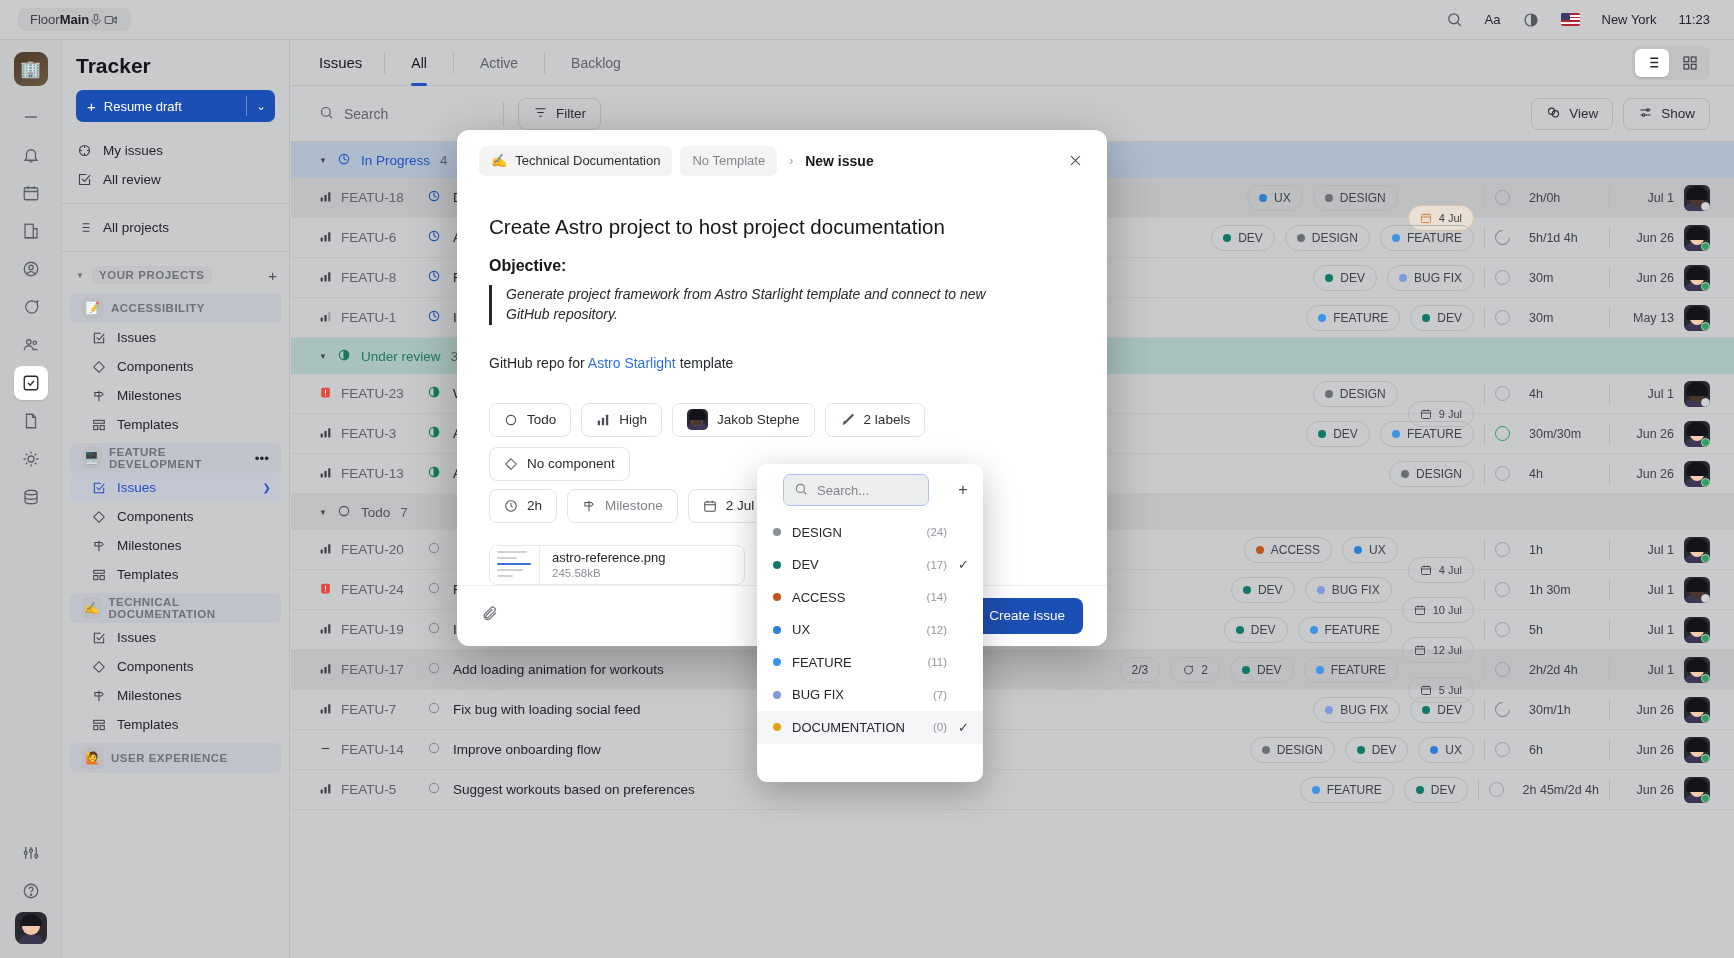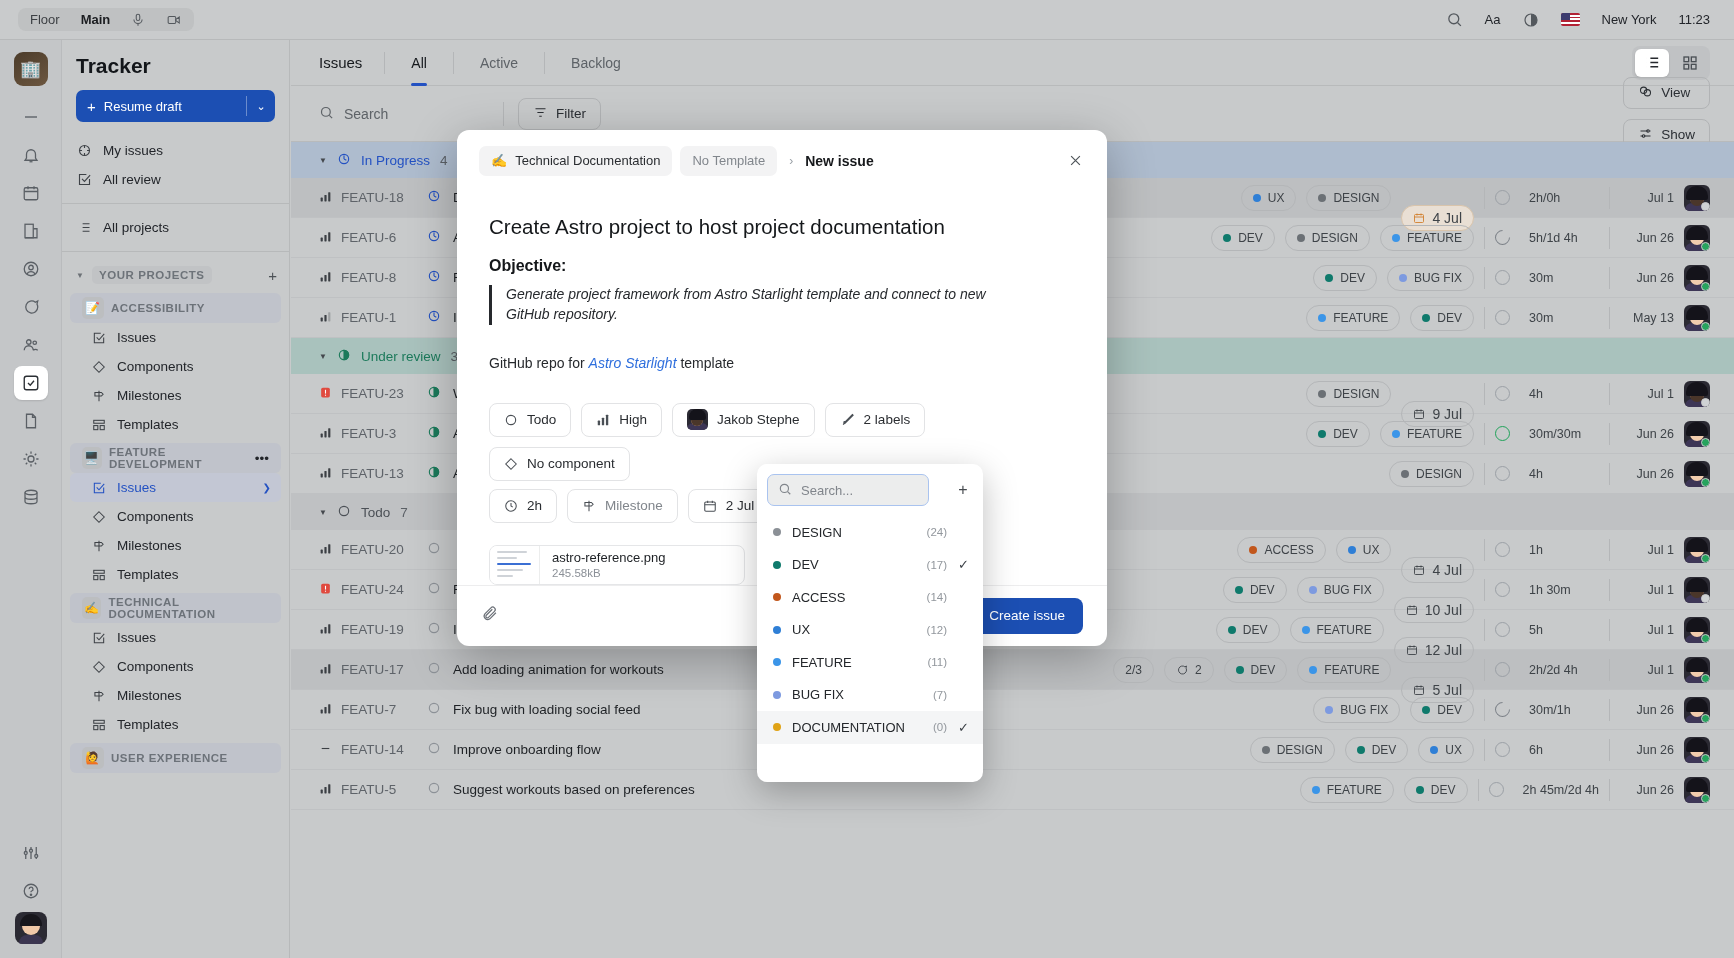--- a/index.html
+++ b/index.html
@@ -11,21 +11,21 @@
     -webkit-font-smoothing: antialiased;
   }
   
   .topbar {
     position: absolute; top: 0; left: 0; width: 1734px; height: 40px;
     background: #c9cbcc;
     display: flex; align-items: center;
     border-bottom: 1px solid #b7b9ba;
     z-index: 60;
   }
-  .tb-left { display: flex; align-items: center; gap: 21px;
+  .tb-left { display: flex; align-items: center; gap: 0;
     margin-left: 18px; padding: 4px 12px; border-radius: 8px; background: #bfc1c2; }
   .tb-floor { font-size: 13px; color: #3c3f43; }
   .tb-main { font-size: 13px; font-weight: bold; color: #1b1d20; }
   .tb-icon { display:inline-flex; align-items:center; justify-content:center; color:#53585d; }
   .tb-right { margin-left: auto; display: flex; align-items: center; gap: 22px; margin-right: 24px; }
   .tb-city { font-size: 13px; color: #22252a; }
   .tb-time { font-size: 13px; color: #22252a; }
   .flag { width: 19px; height: 13px; border-radius: 2px; overflow: hidden; position: relative;
      background: linear-gradient(#b22234 0 14%, #fff 14% 28%, #b22234 28% 42%, #fff 42% 56%, #b22234 56% 70%, #fff 70% 84%, #b22234 84% 100%); }
   .flag::after { content:''; position:absolute; left:0; top:0; width:9px; height:7px; background:#3c3b6e; }
@@ -109,21 +109,21 @@
      align-items:center; justify-content:center; color:#4a4f54; cursor:pointer; }
   .viewmode.active { background:#fff; box-shadow: 0 1px 2px rgba(0,0,0,.14); color:#26292e; }
 
   .filterbar { height: 56px; display: flex; align-items: center; border-bottom: 1px solid #b8babb; }
   .search-box { display: flex; align-items: center; gap: 10px; padding-left: 28px; width: 210px;
      color: #5d6267; font-size: 14px; cursor: text; }
   .fb-sep { width:1px; height: 24px; background:#b4b6b8; margin: 0 14px 0 2px; }
   .pill-btn { display: flex; align-items: center; gap: 8px; height: 32px; padding: 0 14px;
      border: 1px solid #b1b3b5; border-radius: 8px; font-size: 13.5px; color: #2b2f34;
      background: transparent; cursor: pointer; }
-  .fb-right { margin-left: auto; display: flex; gap: 10px; margin-right: 24px; flex-direction: column; }
+  .fb-right { margin-left: auto; display: flex; gap: 10px; margin-right: 24px; }
 
   
   .list { position: relative; height: 816px; overflow: hidden; }
   .grp { display: flex; align-items: center; height: 36px; padding-left: 28px; gap: 10px; font-size: 13.5px; }
   .grp.inprogress { background: #aebcce; color: #2351c2; }
   .grp.underreview { background: #a9c2bd; color: #1c7a5b; }
   .grp.todo { background: #bfc1c3; color: #4b5056; }
   .grp .caret { font-size: 8px; color: #44484d; }
   .grp .cnt { color: #5a5f65; }
   .row { display: flex; align-items: center; height: 40px; padding-left: 28px;
@@ -134,21 +134,21 @@
   .row .st { width: 26px; color: #2351c2; }
   .row.ur .st { color: #1c7a5b; }
   .row.todo-st .st { color: #8c9197; }
   .row .ttl { color: #1e2125; flex: 1; white-space: nowrap; overflow: hidden; }
   .row .ttl .sub { color: #7b8087; }
   .row-right { display: flex; align-items: center; gap: 10px; margin-right: 24px; }
   .lbl-chip { display: flex; align-items: center; gap: 7px; height: 26px; padding: 0 11px;
      border: 1px solid #b4b6b8; border-radius: 13px; font-size: 12px; color: #3e4348; }
   .dot { width: 8px; height: 8px; border-radius: 50%; display: inline-block; }
   .date-chip { display: flex; align-items: center; gap: 7px; height: 26px; padding: 0 11px;
-     border: 1px solid #b4b6b8; border-radius: 13px; font-size: 14px; color: #3e4348; margin-top: 40px; }
+     border: 1px solid #b4b6b8; border-radius: 13px; font-size: 11px; color: #3e4348; margin-top: 40px; }
   .date-chip.due { background: #e9dfd4; border-color: #d9c4ab; color: #3e4348; }
   .vsep { width: 1px; height: 22px; background: #b4b6b8; }
   .est { display:flex; align-items:center; gap: 19px; font-size: 12.5px; color: #3e4348;
      min-width: 104px; }
   .ring { width: 15px; height: 15px; border-radius: 50%; border: 1.6px solid #9ba0a6; }
   .ring.green { border-color: #21a35a; }
   .ring.half { border-color:#7d8289; border-right-color: transparent; transform: rotate(-45deg); }
   .mod { font-size: 12.5px; color: #3e4348; width: 54px; text-align: right; }
   .av { width: 26px; height: 26px; border-radius: 6px; overflow: hidden; position: relative;
      background: #2b2a33; }
@@ -172,21 +172,21 @@
   .crumb-sep { color: #9aa0a6; font-size: 12px; margin: 0 4px; }
   .crumb-cur { font-size: 14px; font-weight: bold; color: #16181b; }
   .md-close { margin-left: auto; width: 28px; height: 28px; display:flex; align-items:center;
      justify-content:center; color:#50555a; cursor:pointer; font-size: 17px; }
   .md-body { padding: 0 32px; }
   .md-title { font-size: 20.5px; color: #14171a; margin: 24px 0 18px 0; }
   .md-h3 { font-size: 16px; font-weight: bold; color: #14171a; margin-bottom: 10px; }
   .quote { border-left: 3px solid #26292d; padding-left: 14px; font-style: italic;
      font-size: 14px; line-height: 1.4; color: #26292d; max-width: 520px; }
   .md-para { font-size: 14px; color: #26292d; margin-top: 30px; }
-  .md-para a { color: #2f6fdd; text-decoration: none; font-style: italic; }
+  .md-para a { color: #2f6fdd; text-decoration: none; }
   .md-props { display: flex; flex-wrap: wrap; gap: 10px; padding: 0 32px; margin-top: 32px; }
   .prop { display: flex; align-items: center; gap: 9px; height: 34px; padding: 0 14px;
      border: 1px solid #e2e3e5; border-radius: 8px; font-size: 13.5px; color: #2a2d31;
      background: #fff; cursor: pointer; }
   .prop .ico { display:flex; align-items:center; color:#4a4f55; }
   .prop-av { width: 21px; height: 21px; border-radius: 5px; overflow: hidden; position: relative; background:#2b2a33; }
   .prop-av .hair { position:absolute; left:2px; top:0; width:17px; height:11px; border-radius:8px 8px 2px 2px; background:#14131a; }
   .prop-av .face { position:absolute; left:4px; top:4px; width:12px; height:13px; border-radius:6px; background:#e0ab84; }
   .prop-av .beard { position:absolute; left:4px; top:9px; width:12px; height:8px; border-radius:0 0 6px 6px; background:#4a362a; }
   .prop-av .body { position:absolute; left:0; bottom:0; width:21px; height:7px; border-radius:6px 6px 0 0; background:#3d3656; }
@@ -204,21 +204,21 @@
   .md-foot { margin-top: auto; border-top: 1px solid #ededee; height: 66px;
      display: flex; align-items: center; padding: 0 24px; }
   .clip { color: #6b7077; font-size: 17px; cursor: pointer; }
   .create-btn { margin-left: auto; background: #1c4fb3; color: #fff; font-size: 13.5px;
      height: 36px; padding: 0 18px; border-radius: 8px; display:flex; align-items:center; cursor:pointer; }
 
   
   .dd { position: absolute; left: 757px; top: 464px; width: 226px; height: 318px;
      background: #fff; border-radius: 10px; box-shadow: 0 10px 34px rgba(0,0,0,.26);
      z-index: 55; display: flex; flex-direction: column; overflow: hidden; }
-  .dd-top { display: flex; align-items: center; gap: 24px; padding: 10px 10px 8px 10px; }
+  .dd-top { display: flex; align-items: center; gap: 24px; padding: 10px 10px 8px 10px; margin-left: 16px; }
   .dd-search { flex: 1; display: flex; align-items: center; gap: 9px; height: 32px;
      background: #eceded; border: 1.5px solid #a9c3ef; border-radius: 7px; padding: 0 10px;
      color: #80858b; font-size: 13px; }
   .dd-add { width: 20px; text-align: center; color: #45494e; font-size: 16px; cursor: pointer; }
   .dd-list { flex: 1; overflow: hidden; padding-top: 2px; }
   .dd-item { display: flex; align-items: center; height: 32.5px; padding: 0 14px 0 16px;
      font-size: 13px; color: #24272b; cursor: pointer; }
   .dd-item.sel { background: #f4f5f6; }
   .dd-item .dot { margin-right: 11px; }
   .dd-item .cnt { margin-left: auto; font-size: 11.5px; color: #9297 9d; color:#92979d; }

